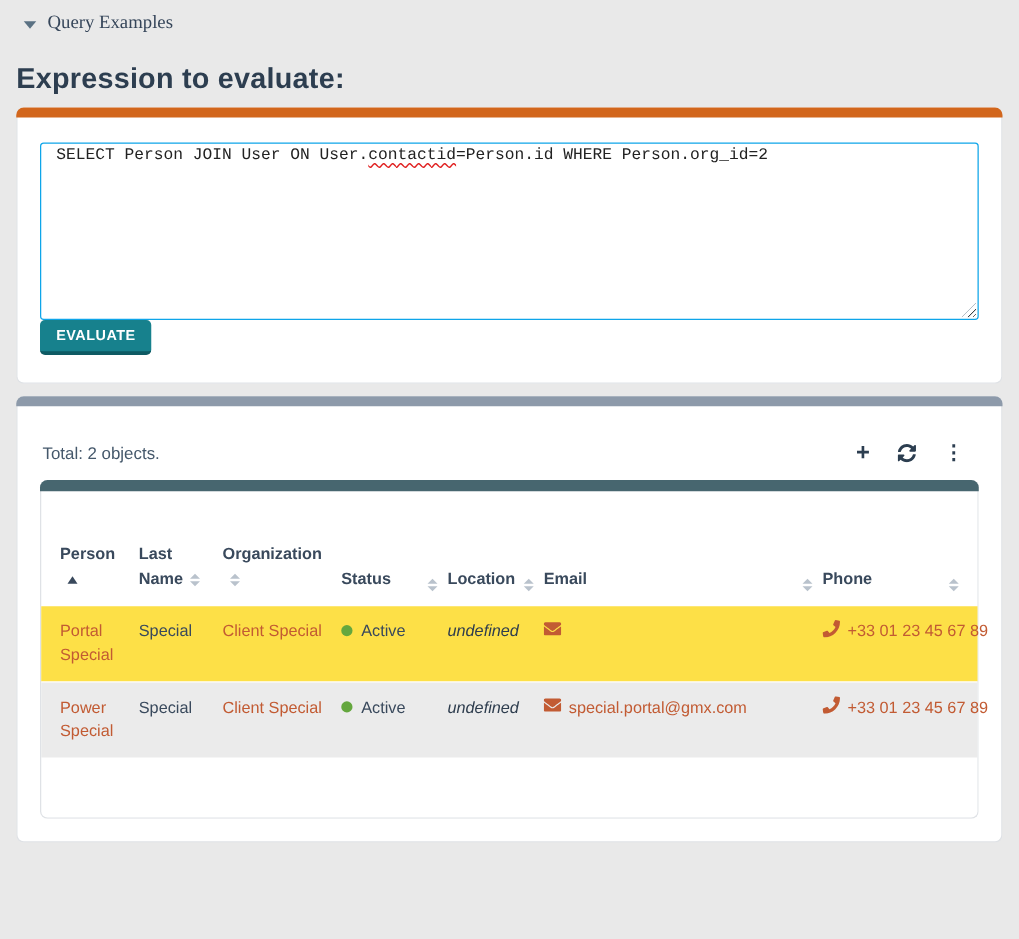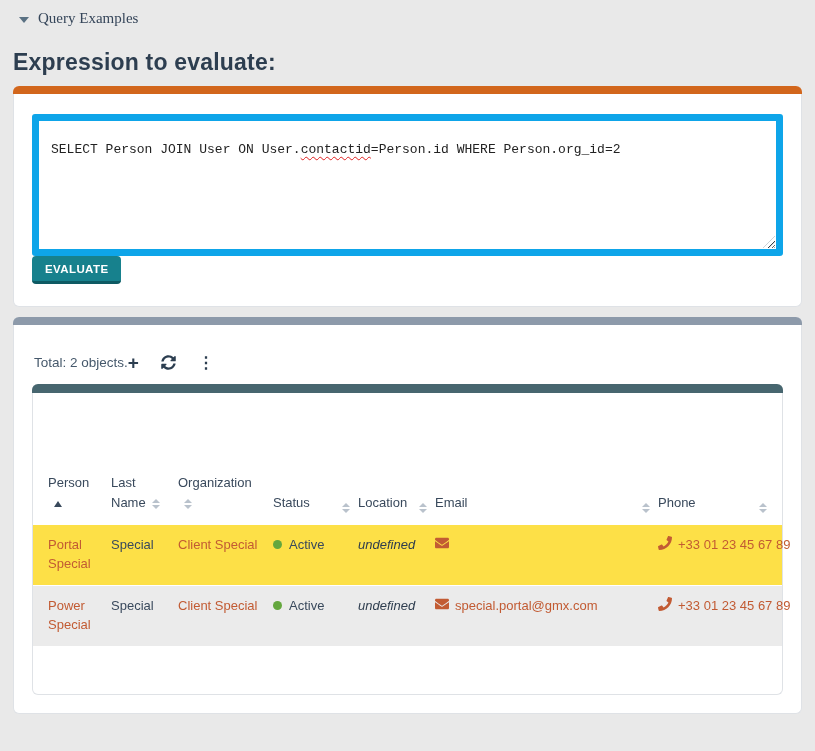--- a/index.html
+++ b/index.html
@@ -28,25 +28,25 @@
   .panel { margin-top:11px; border-radius:6px; background:#fff; border:1px solid #dfe2e6; border-top:none; }
   .panel-bar { height:8px; border-radius:6px 6px 0 0; margin:-1px -1px 0 -1px; }
   .panel-bar.orange { background:#d2661c; }
   .panel-bar.bluegray { background:#8d9aaa; }
   .panel-body { padding:20px 18px 22px 18px; }
 
   
   .query-box {
     position:relative;
     width:100%; height:142px;
-    border:7px solid #0ea5e9; border-radius:3px;
+    border:1px solid #0ea5e9; border-radius:3px;
     background:#fff;
     font-family:"Liberation Mono","DejaVu Sans Mono",monospace;
     font-size:13px; color:#222;
-    padding:20px 12px;
+    padding:0 12px;
     resize:both; overflow:auto;
     line-height:1.35;
   }
   .query-box::after{
     content:""; position:absolute; right:1px; bottom:1px; width:12px; height:12px;
     background:repeating-linear-gradient(135deg,#9aa7b2 0 1px,transparent 1px 4px);
     clip-path:polygon(100% 0,100% 100%,0 100%);
   }
   .misspelled {
     text-decoration:underline wavy #e02020;
@@ -61,34 +61,34 @@
     background:#17818d;
     border:none; border-bottom:3px solid #0e5a63;
     border-radius:4px;
     color:#fff; font-weight:700; font-size:11.5px; letter-spacing:.4px;
     padding:7px 13px 6px 13px;
     font-family:"Liberation Sans",sans-serif;
     cursor:pointer;
   }
 
   
-  .results-top { display:flex; align-items:center; justify-content:flex-start; padding:8px 2px 0 2px; }
+  .results-top { display:flex; align-items:center; justify-content:space-between; padding:8px 2px 0 2px; }
   .total-label { font-size:13.5px; color:#45586b; }
   .toolbar { display:flex; align-items:center; gap:22px; padding-right:10px; }
   .tool-btn { background:none; border:none; cursor:pointer; color:#2c3e50; display:flex; align-items:center; }
   .plus-glyph { font-size:19px; font-weight:700; line-height:1; color:#2c3e50; font-family:"Liberation Sans",sans-serif; }
   .kebab-glyph { font-size:16px; font-weight:700; line-height:1; color:#2c3e50; letter-spacing:0; }
   .refresh-svg { width:15px; height:15px; fill:#2c3e50; }
 
   
   .table-card { margin-top:13px; background:#fff; border:1px solid #dfe2e6; border-top:none; border-radius:6px; min-height:262px; }
   .table-bar { height:9px; background:#47666f; border-radius:6px 6px 0 0; margin:-1px -1px 0 -1px; }
   .tgrid { display:grid; grid-template-columns:63px 67px 95px 85px 77px 223px 1fr; }
   .thead { padding:40px 15px 12px 15px; }
-  .th { font-size:13px; font-weight:400; color:#39495c; padding-right:8px; cursor:pointer; line-height:1.55;margin-top:40px; }
+  .th { font-size:13px; font-weight:700; color:#39495c; padding-right:8px; cursor:pointer; line-height:1.55; }
   .th.spread { display:flex; justify-content:space-between; align-items:flex-end; }
   .sort-asc {
     display:inline-block; width:0; height:0; margin-left:6px;
     border-left:4px solid transparent; border-right:4px solid transparent;
     border-bottom:6px solid #39495c; vertical-align:middle;
   }
   .sort-both { display:inline-flex; flex-direction:column; gap:2px; margin-left:6px; vertical-align:middle; }
   .sort-both i { width:0; height:0; border-left:4px solid transparent; border-right:4px solid transparent; display:block; }
   .sort-both .up { border-bottom:4px solid #b9c2cc; }
   .sort-both .dn { border-top:4px solid #b9c2cc; }

